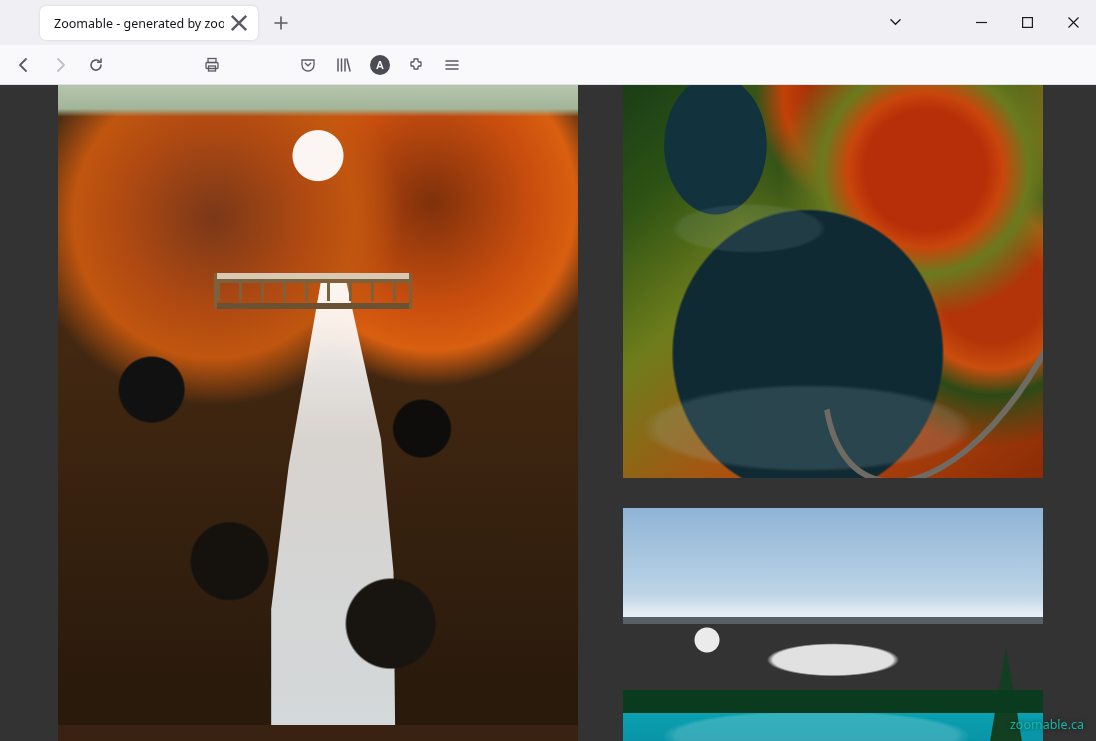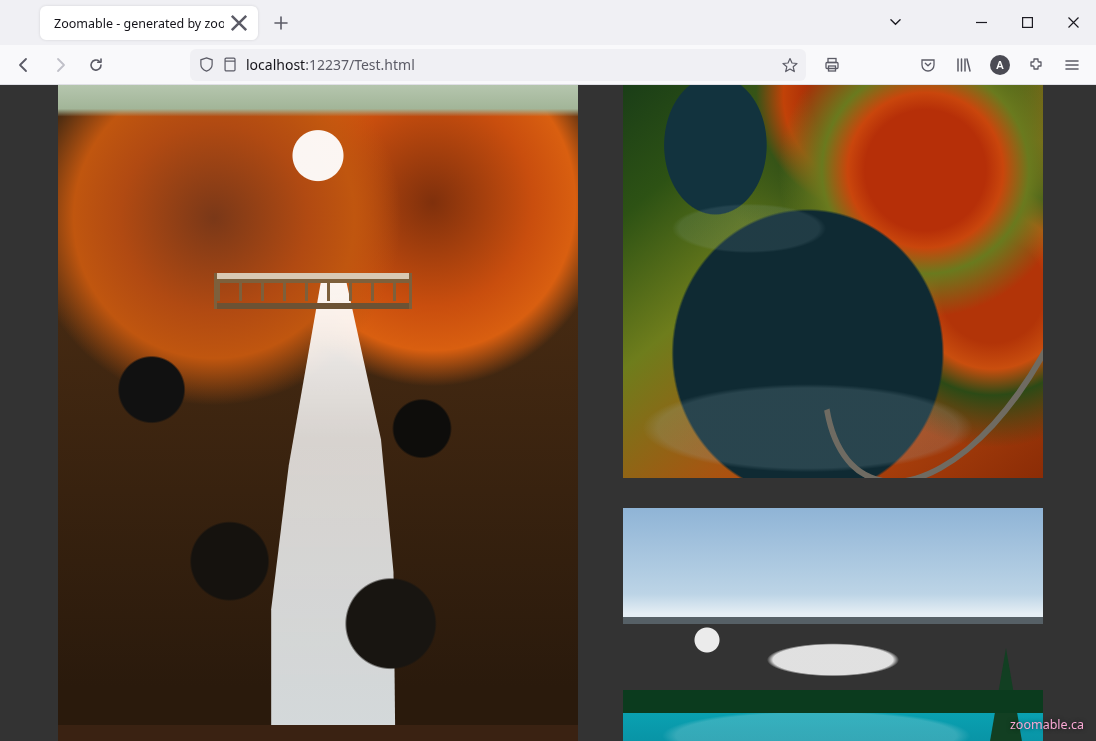--- a/index.html
+++ b/index.html
@@ -119,21 +119,21 @@
     width:100%;
     overflow:hidden;
     cursor:zoom-in;
   }
   .thumb.waterfall { height:780px; }
   .thumb.aerial    { height:416px; width:420px;}
   .thumb.moraine   { height:330px; width:420px;}
 
   .watermark {
     position:absolute; right:12px; bottom:8px;
-    color:#f9a8d4; font-size:12.5px;
+    color:#14b8a6; font-size:12.5px;
     text-shadow:0 0 4px rgba(0,0,0,.6);
   }
 
   
   .art-waterfall, .art-aerial, .art-moraine { position:absolute; inset:0; }
 
   
   .art-waterfall {
     background:
       radial-gradient(circle at 50% 12%, rgba(255,255,255,.95) 0 25px, transparent 26px),
@@ -282,43 +282,20 @@
   </div>
   <div class="tool-btn">
     <svg viewBox="0 0 16 16">
         <path d="M13 8a5 5 0 1 1-1.7-3.7" stroke="currentColor" stroke-width="1.6" fill="none" stroke-linecap="round"></path>
         <path d="M13 2v3.3H9.7" stroke="currentColor" stroke-width="1.6" fill="none" stroke-linecap="round" stroke-linejoin="round"></path>
       </svg>
   </div>
 
   <div class="toolbar-spacer-left"></div>
 
-  <div class="addressbar">
-    <span class="addr-icon">
-      <svg viewBox="0 0 16 16">
-          <path d="M8 1 L14 3 V8 C14 11.5 11 14 8 15 C5 14 2 11.5 2 8 V3 Z" fill="none" stroke="currentColor" stroke-width="1.3"></path>
-        </svg>
-    </span>
-    <span class="addr-icon">
-      <svg viewBox="0 0 16 16">
-          <rect x="2.2" y="1.2" width="10.6" height="13.6" rx="1.2" fill="none" stroke="currentColor" stroke-width="1.3"></rect>
-          <path d="M2.2 4.4 H12.8" stroke="currentColor" stroke-width="1.3"></path>
-        </svg>
-    </span>
-    <span class="addr-text">
-      <span class="host">localhost</span>
-        <span class="path">:12237</span>
-        <span class="path">/Test.html</span>
-    </span>
-    <span class="addr-star">
-      <svg viewBox="0 0 16 16">
-          <path d="M8 1.5 L10 6 L15 6.5 L11.2 9.8 L12.3 14.6 L8 12 L3.7 14.6 L4.8 9.8 L1 6.5 L6 6 Z" fill="none" stroke="currentColor" stroke-width="1.2" stroke-linejoin="round"></path>
-        </svg>
-    </span>
-  </div>
 
   <div class="toolbar-right">
     <div class="tool-btn">
       <svg viewBox="0 0 16 16">
           <rect x="4" y="1.5" width="8" height="4" fill="none" stroke="currentColor" stroke-width="1.3"></rect>
           <rect x="2" y="5.5" width="12" height="6" rx="1" fill="none" stroke="currentColor" stroke-width="1.3"></rect>
           <rect x="4.5" y="9" width="7" height="5" fill="none" stroke="currentColor" stroke-width="1.3"></rect>
         </svg>
     </div>
     <div style="width:56px"></div>

